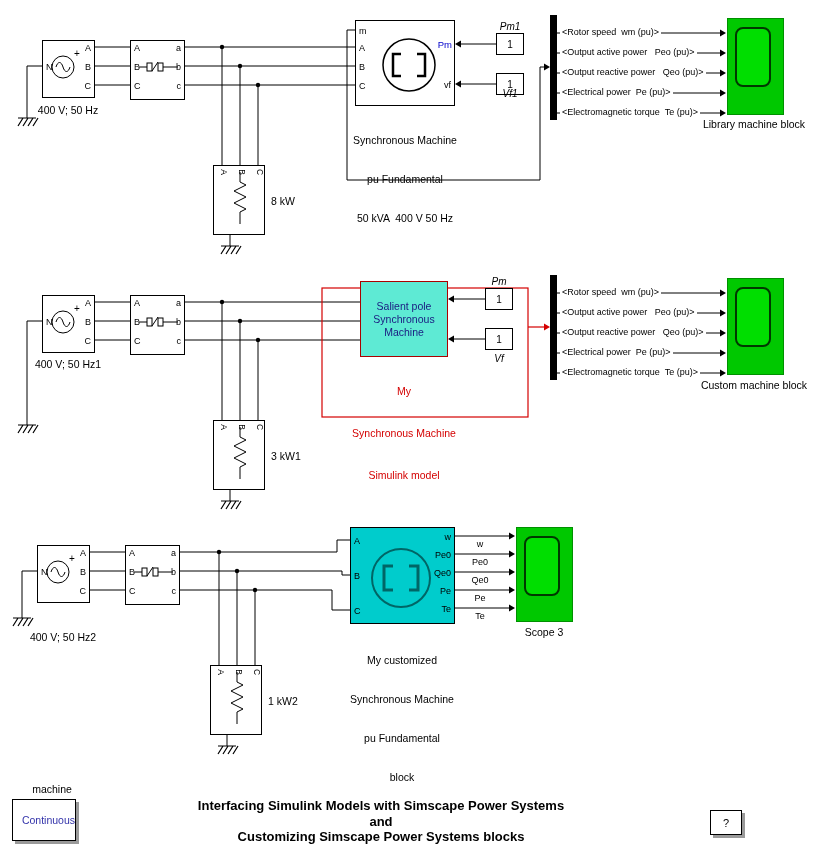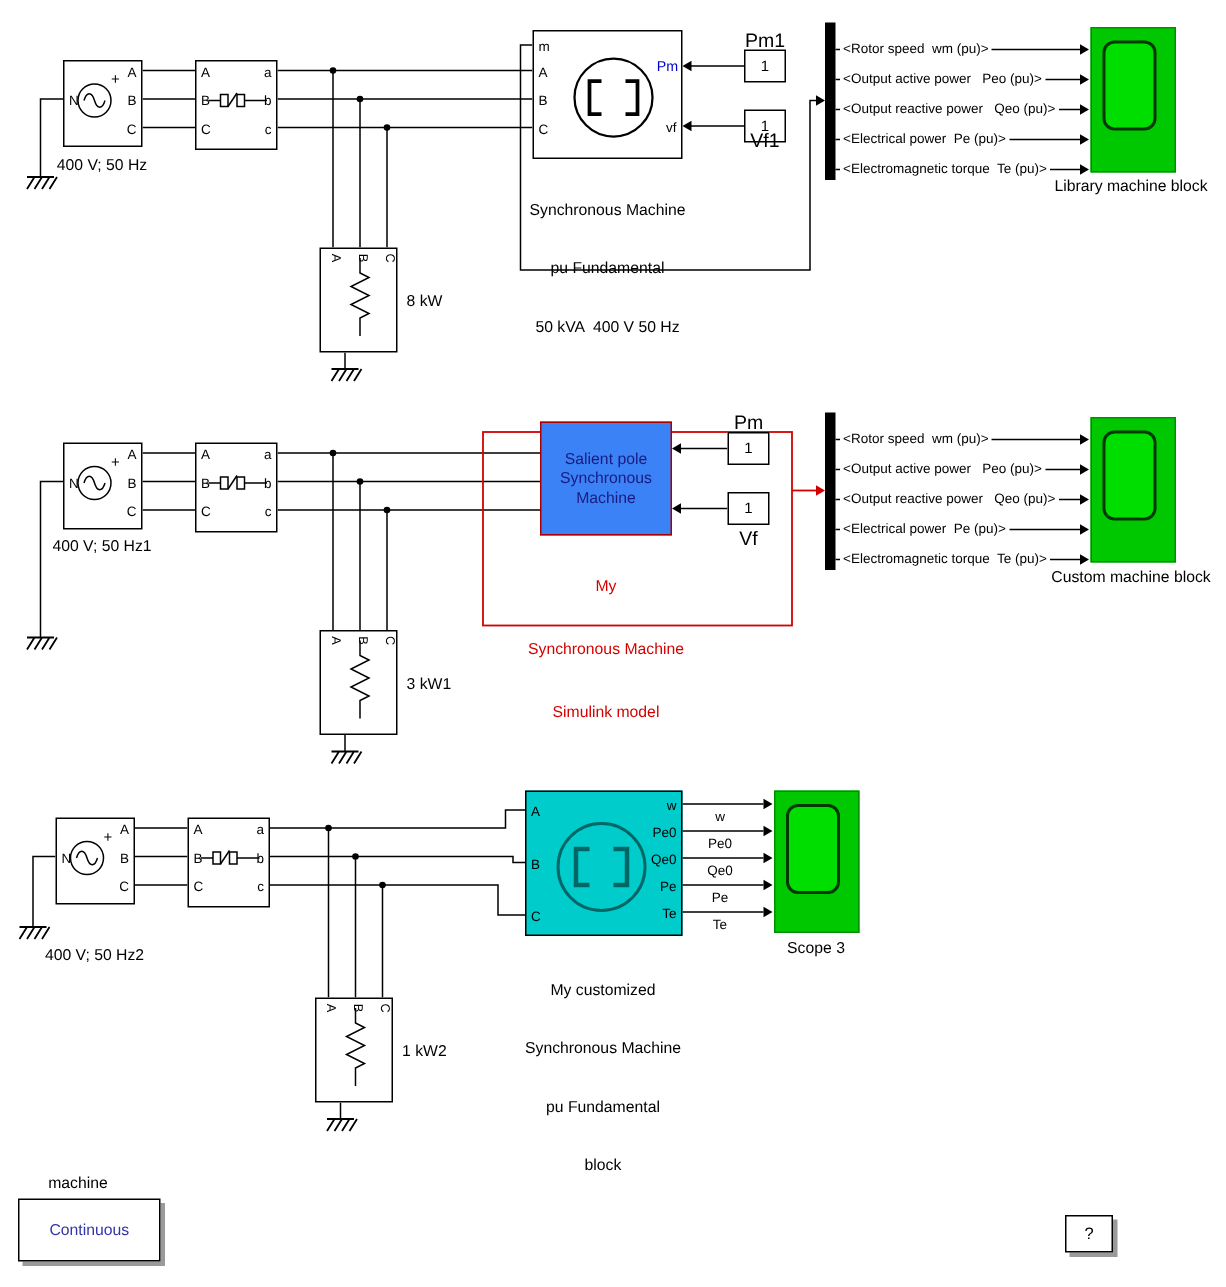--- a/index.html
+++ b/index.html
@@ -4,28 +4,28 @@
 <style>
   * { margin:0; padding:0; box-sizing:border-box; }
   body { font-family:"Liberation Sans", sans-serif; background:#fff; color:#000; }
   #canvas { position:relative; width:817px; height:858px; background:#fff; overflow:hidden; }
   svg.layer { position:absolute; left:0; top:0; }
   .blk { position:absolute; border:1px solid #000; background:#fff; }
   .glyph { position:absolute; left:0; top:0; pointer-events:none; }
   .port { position:absolute; font-size:9px; line-height:10px; white-space:pre; }
   .pr { text-align:right; }
   .lbl { position:absolute; font-size:10.5px; line-height:13px; text-align:center; white-space:pre; }
-  .small { font-size:13px; line-height:11px; }
+  .small { font-size:10px; line-height:11px;font-style:italic; }
   .left { text-align:left; }
   .sig { position:absolute; font-size:9px; line-height:11px; background:#fff; padding:0 2px; white-space:pre; }
   .const { display:flex; align-items:center; justify-content:center; font-size:10px; }
   .bus { position:absolute; background:#000; }
   .scope { position:absolute; background:#00C800; border:1px solid #009000; }
   .screen { position:absolute; left:7px; top:8px; width:36px; height:60px; border:2px solid #003800; border-radius:8px; background:#00DE00; }
-  .yellow { background:#3b82f6; border:1px solid #AA0000; display:flex; flex-direction:column; align-items:center; justify-content:center; color:#1A1A80; font-size:10.5px; line-height:13px; white-space:pre; }
+  .yellow { background:#5eead4; border:1px solid #AA0000; display:flex; flex-direction:column; align-items:center; justify-content:center; color:#1A1A80; font-size:10.5px; line-height:13px; white-space:pre; }
   .cyan { background:#00CCCC; }
   .red { color:#D40000; line-height:14px; }
   .rot { transform:rotate(90deg); transform-origin:center; width:10px; text-align:center; font-size:8.5px; }
   .shadow { box-shadow:3px 3px 0 #9a9a9a; }
   .flexc { display:flex; align-items:center; justify-content:center; }
   .titleline { font-weight:bold; font-size:13px; line-height:15.5px; text-align:center; white-space:pre; }
   .pmblue { color:#0000CC; font-size:9.5px; }
   .pgtext { color:#3333AA; font-size:10.5px; }
 </style>
 </head>
@@ -340,20 +340,25 @@
     <svg class="glyph" width="52" height="70">
       <path d="M26,6 V16 l6,3 -12,6 12,6 -12,6 12,6 -6,3 V58" fill="none" stroke="#000"></path>
     </svg>
     <span class="port rot" style="left:5px;top:1px;">A</span>
     <span class="port rot" style="left:23px;top:1px;">B</span>
     <span class="port rot" style="left:41px;top:1px;">C</span>
   </div>
   <div class="lbl left" style="left:268px;top:695px;width:60px;">1 kW2</div>
 
   <div class="lbl" style="left:2px;top:783px;width:100px;">machine</div>
-  <div class="blk shadow flexc" style="left:12px;top:799px;width:95px;height:42px;">
+  <div class="blk shadow flexc" style="left:12px;top:799px;width:64px;height:42px;justify-content:flex-end;">
     <span class="pgtext">Continuous</span>
   </div>
 
+  <div style="position:absolute;left:131px;top:798px;width:500px;">
+    <div class="titleline">Interfacing Simulink Models with Simscape Power Systems</div>
+    <div class="titleline">and</div>
+    <div class="titleline">Customizing Simscape Power Systems blocks</div>
+  </div>
 
   <div class="blk shadow flexc" style="left:710px;top:810px;width:32px;height:25px;font-size:11px;">?</div>
 
 </div>
 
 </body></html>

